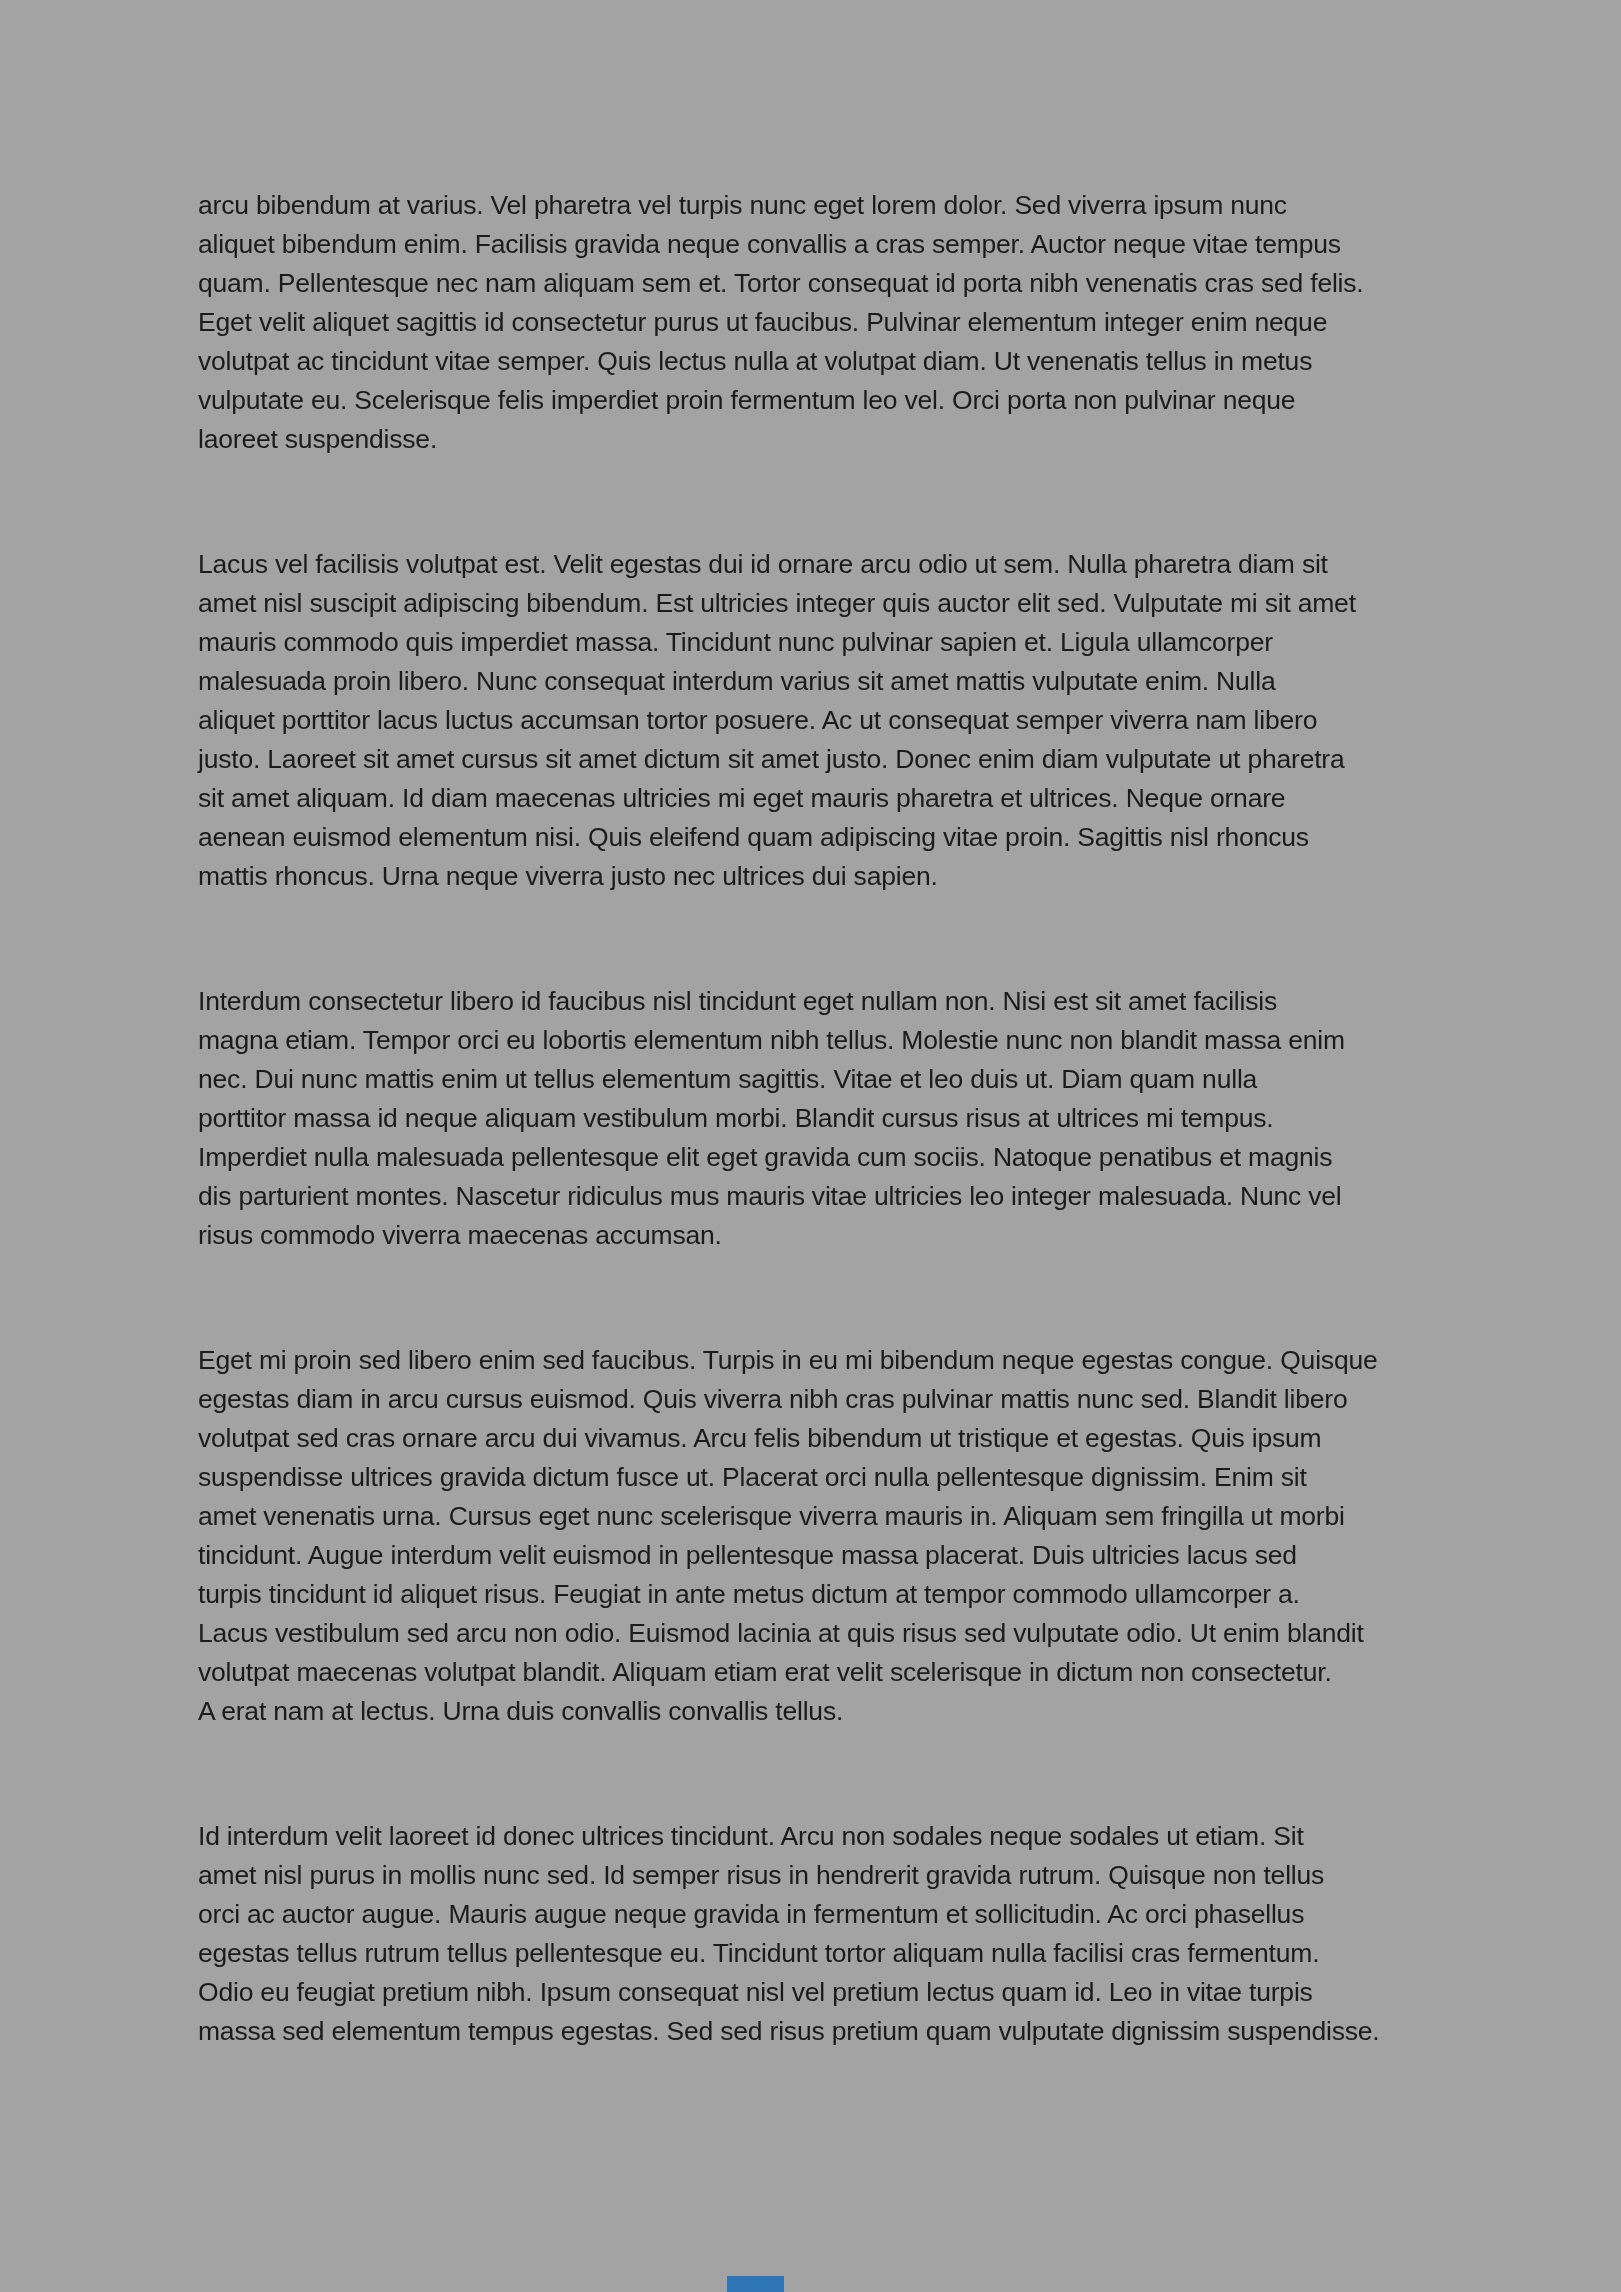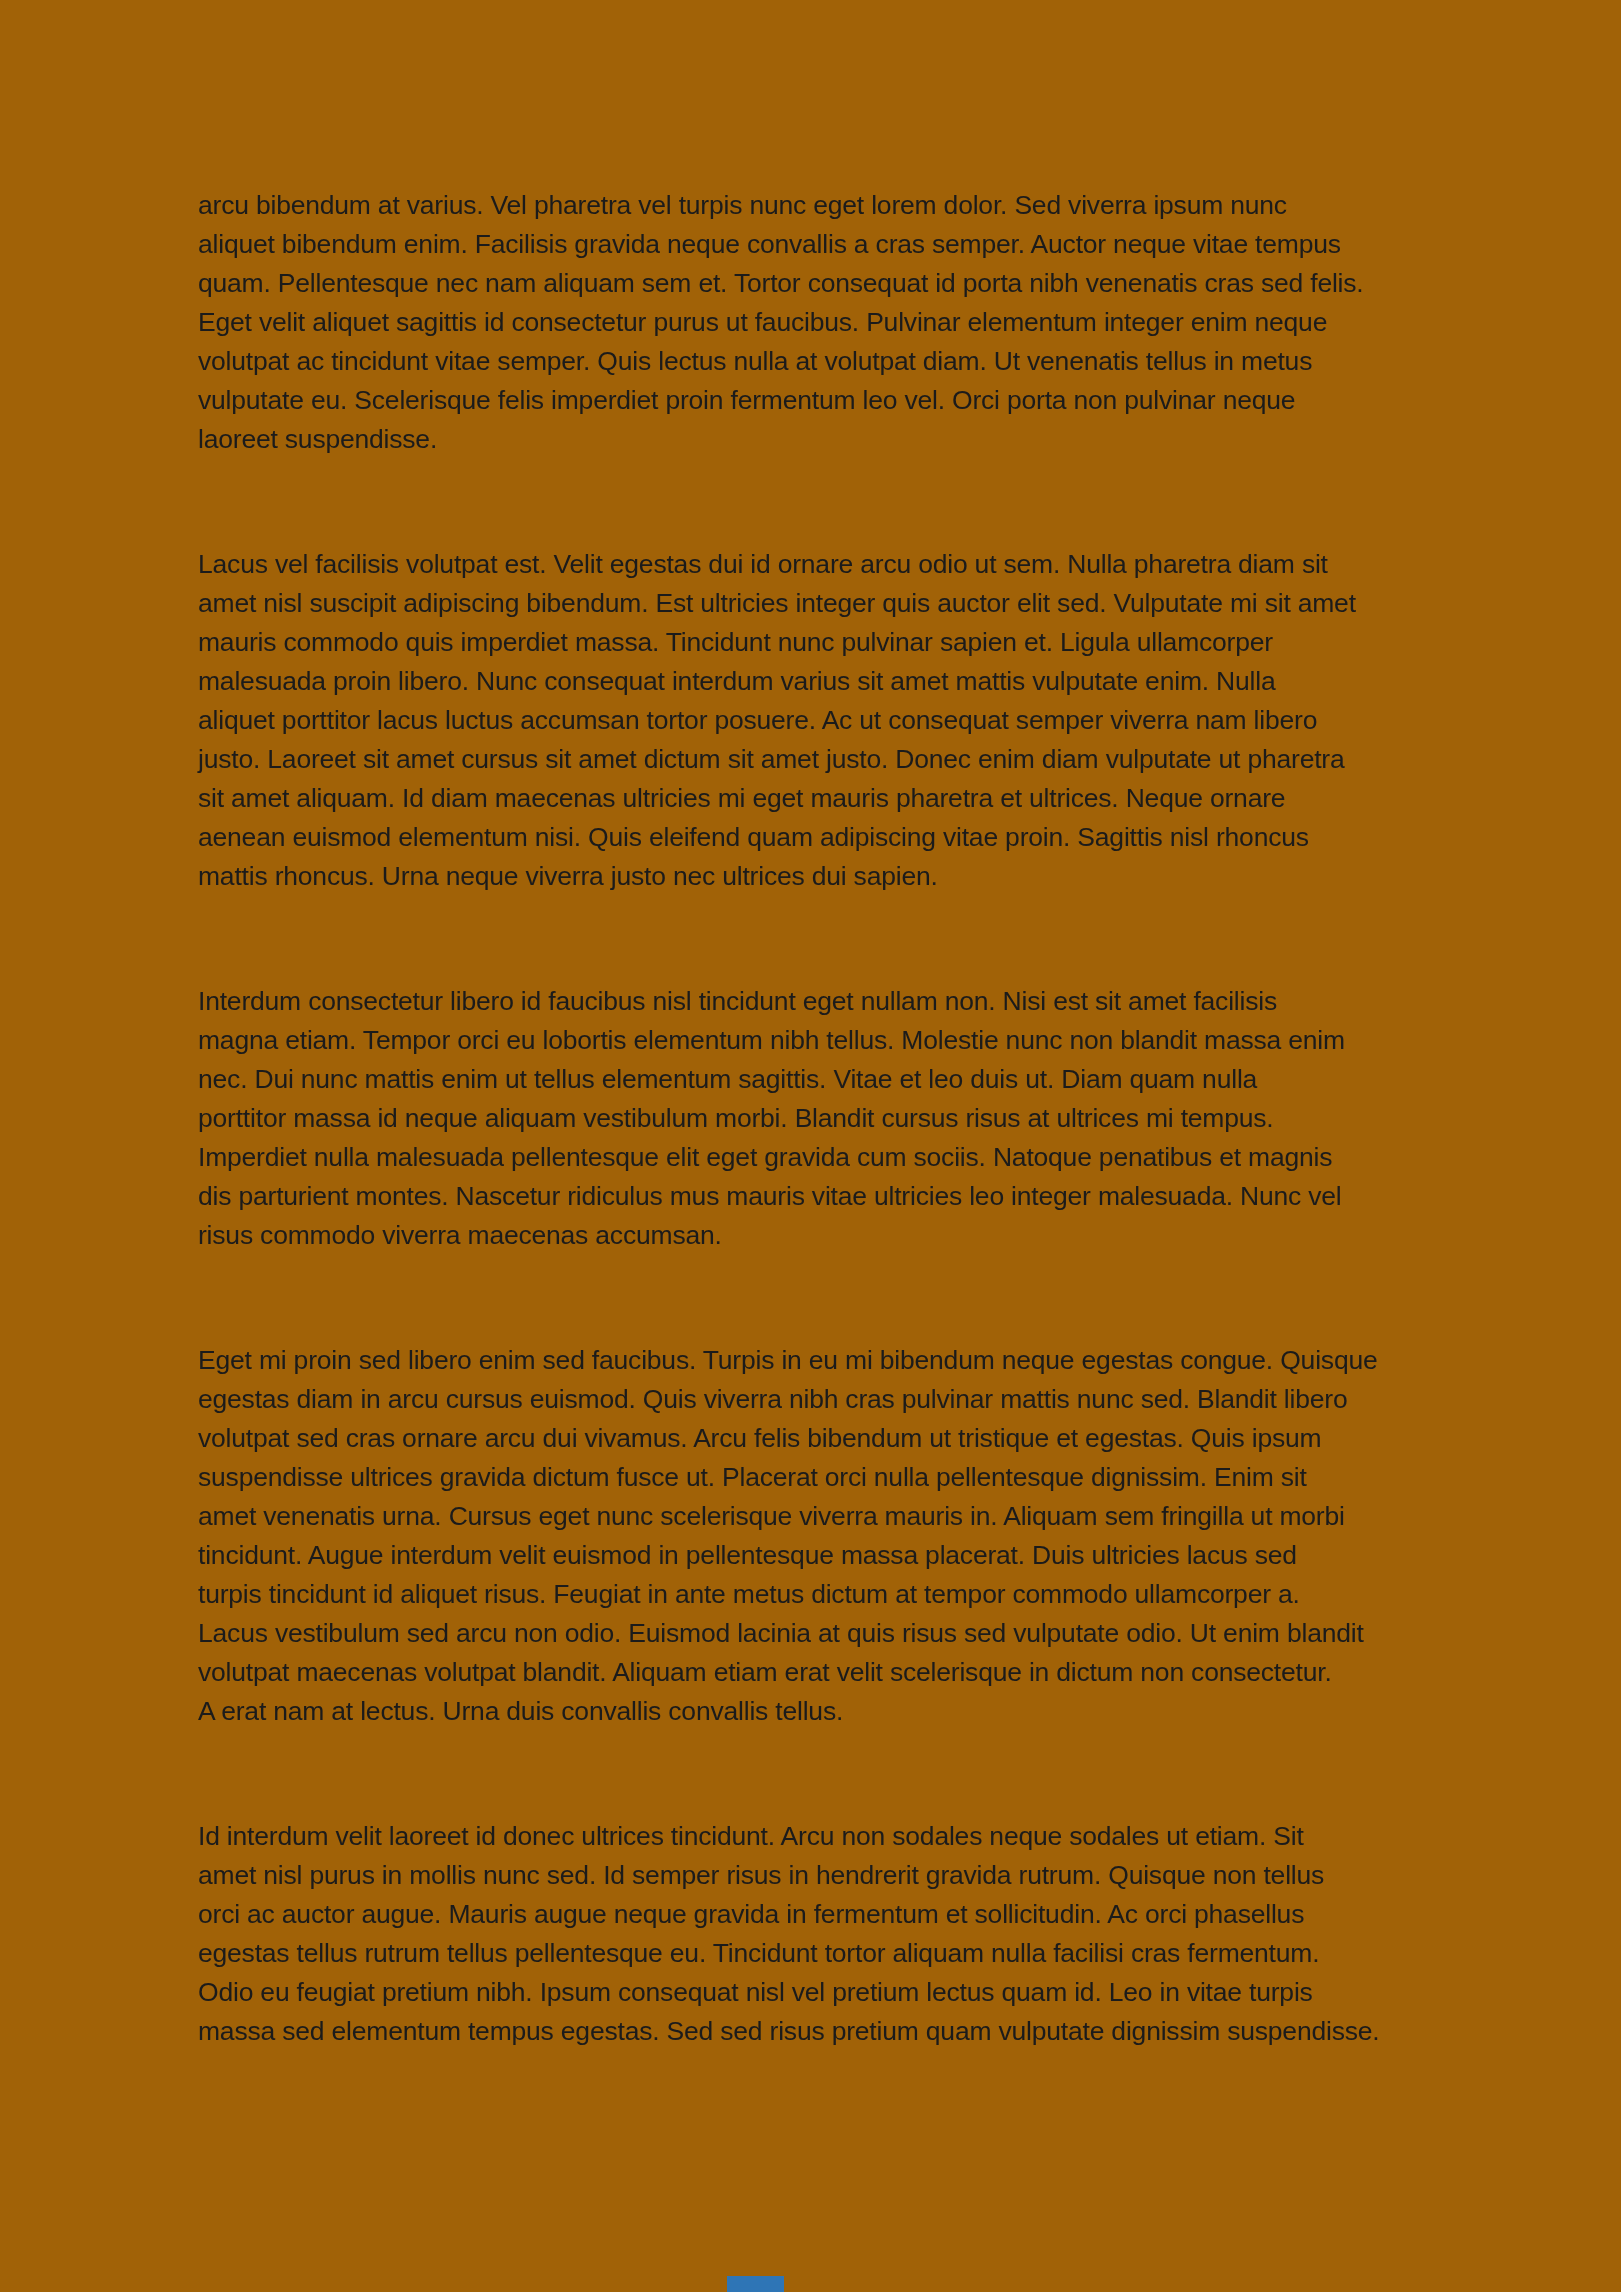--- a/index.html
+++ b/index.html
@@ -9,21 +9,21 @@
   body {
     width: 1621px;
     height: 2293px;
     position: relative;
     background: #ffffff;
     overflow: hidden;
   }
   .page {
     position: absolute;
     inset: 0;
-    background: #a16207;
+    background: #a3a3a3;
   }
   .content {
     position: absolute;
     top: 186px;
     left: 198px;
     width: 1235px;
     font-family: "Liberation Sans", sans-serif;
     font-size: 26.5px;
     line-height: 39px;
     letter-spacing: -0.2px;

